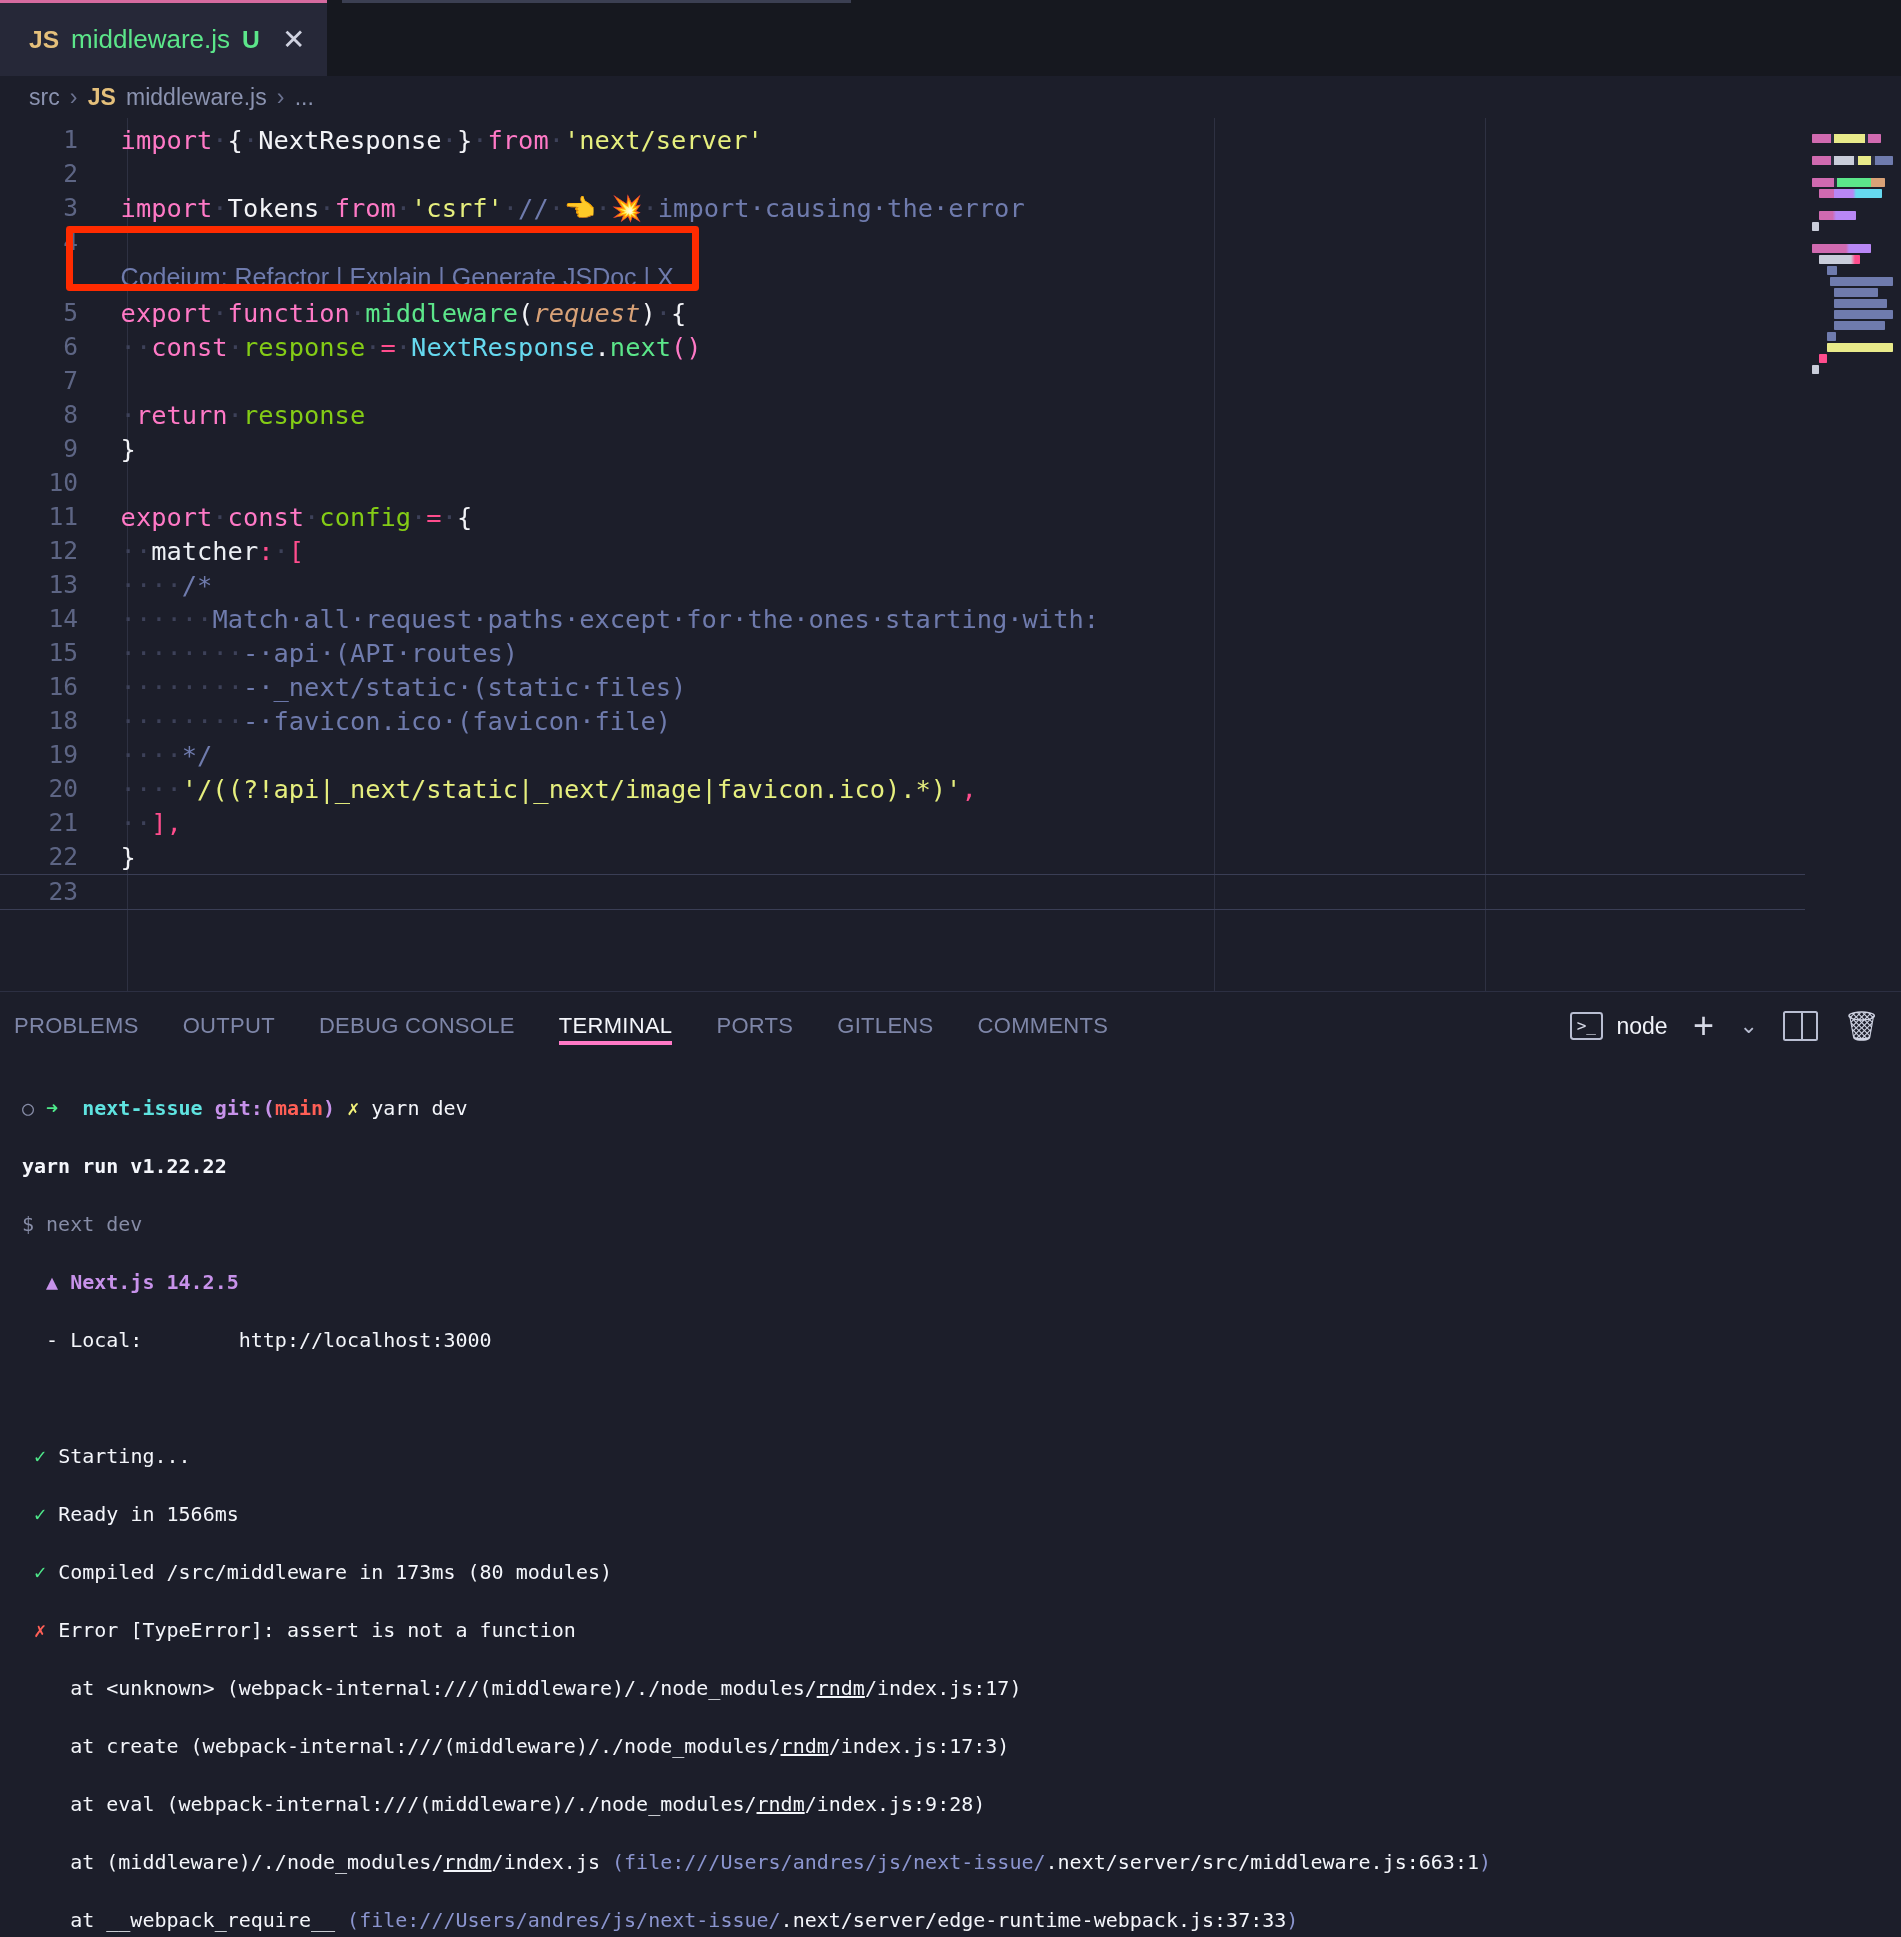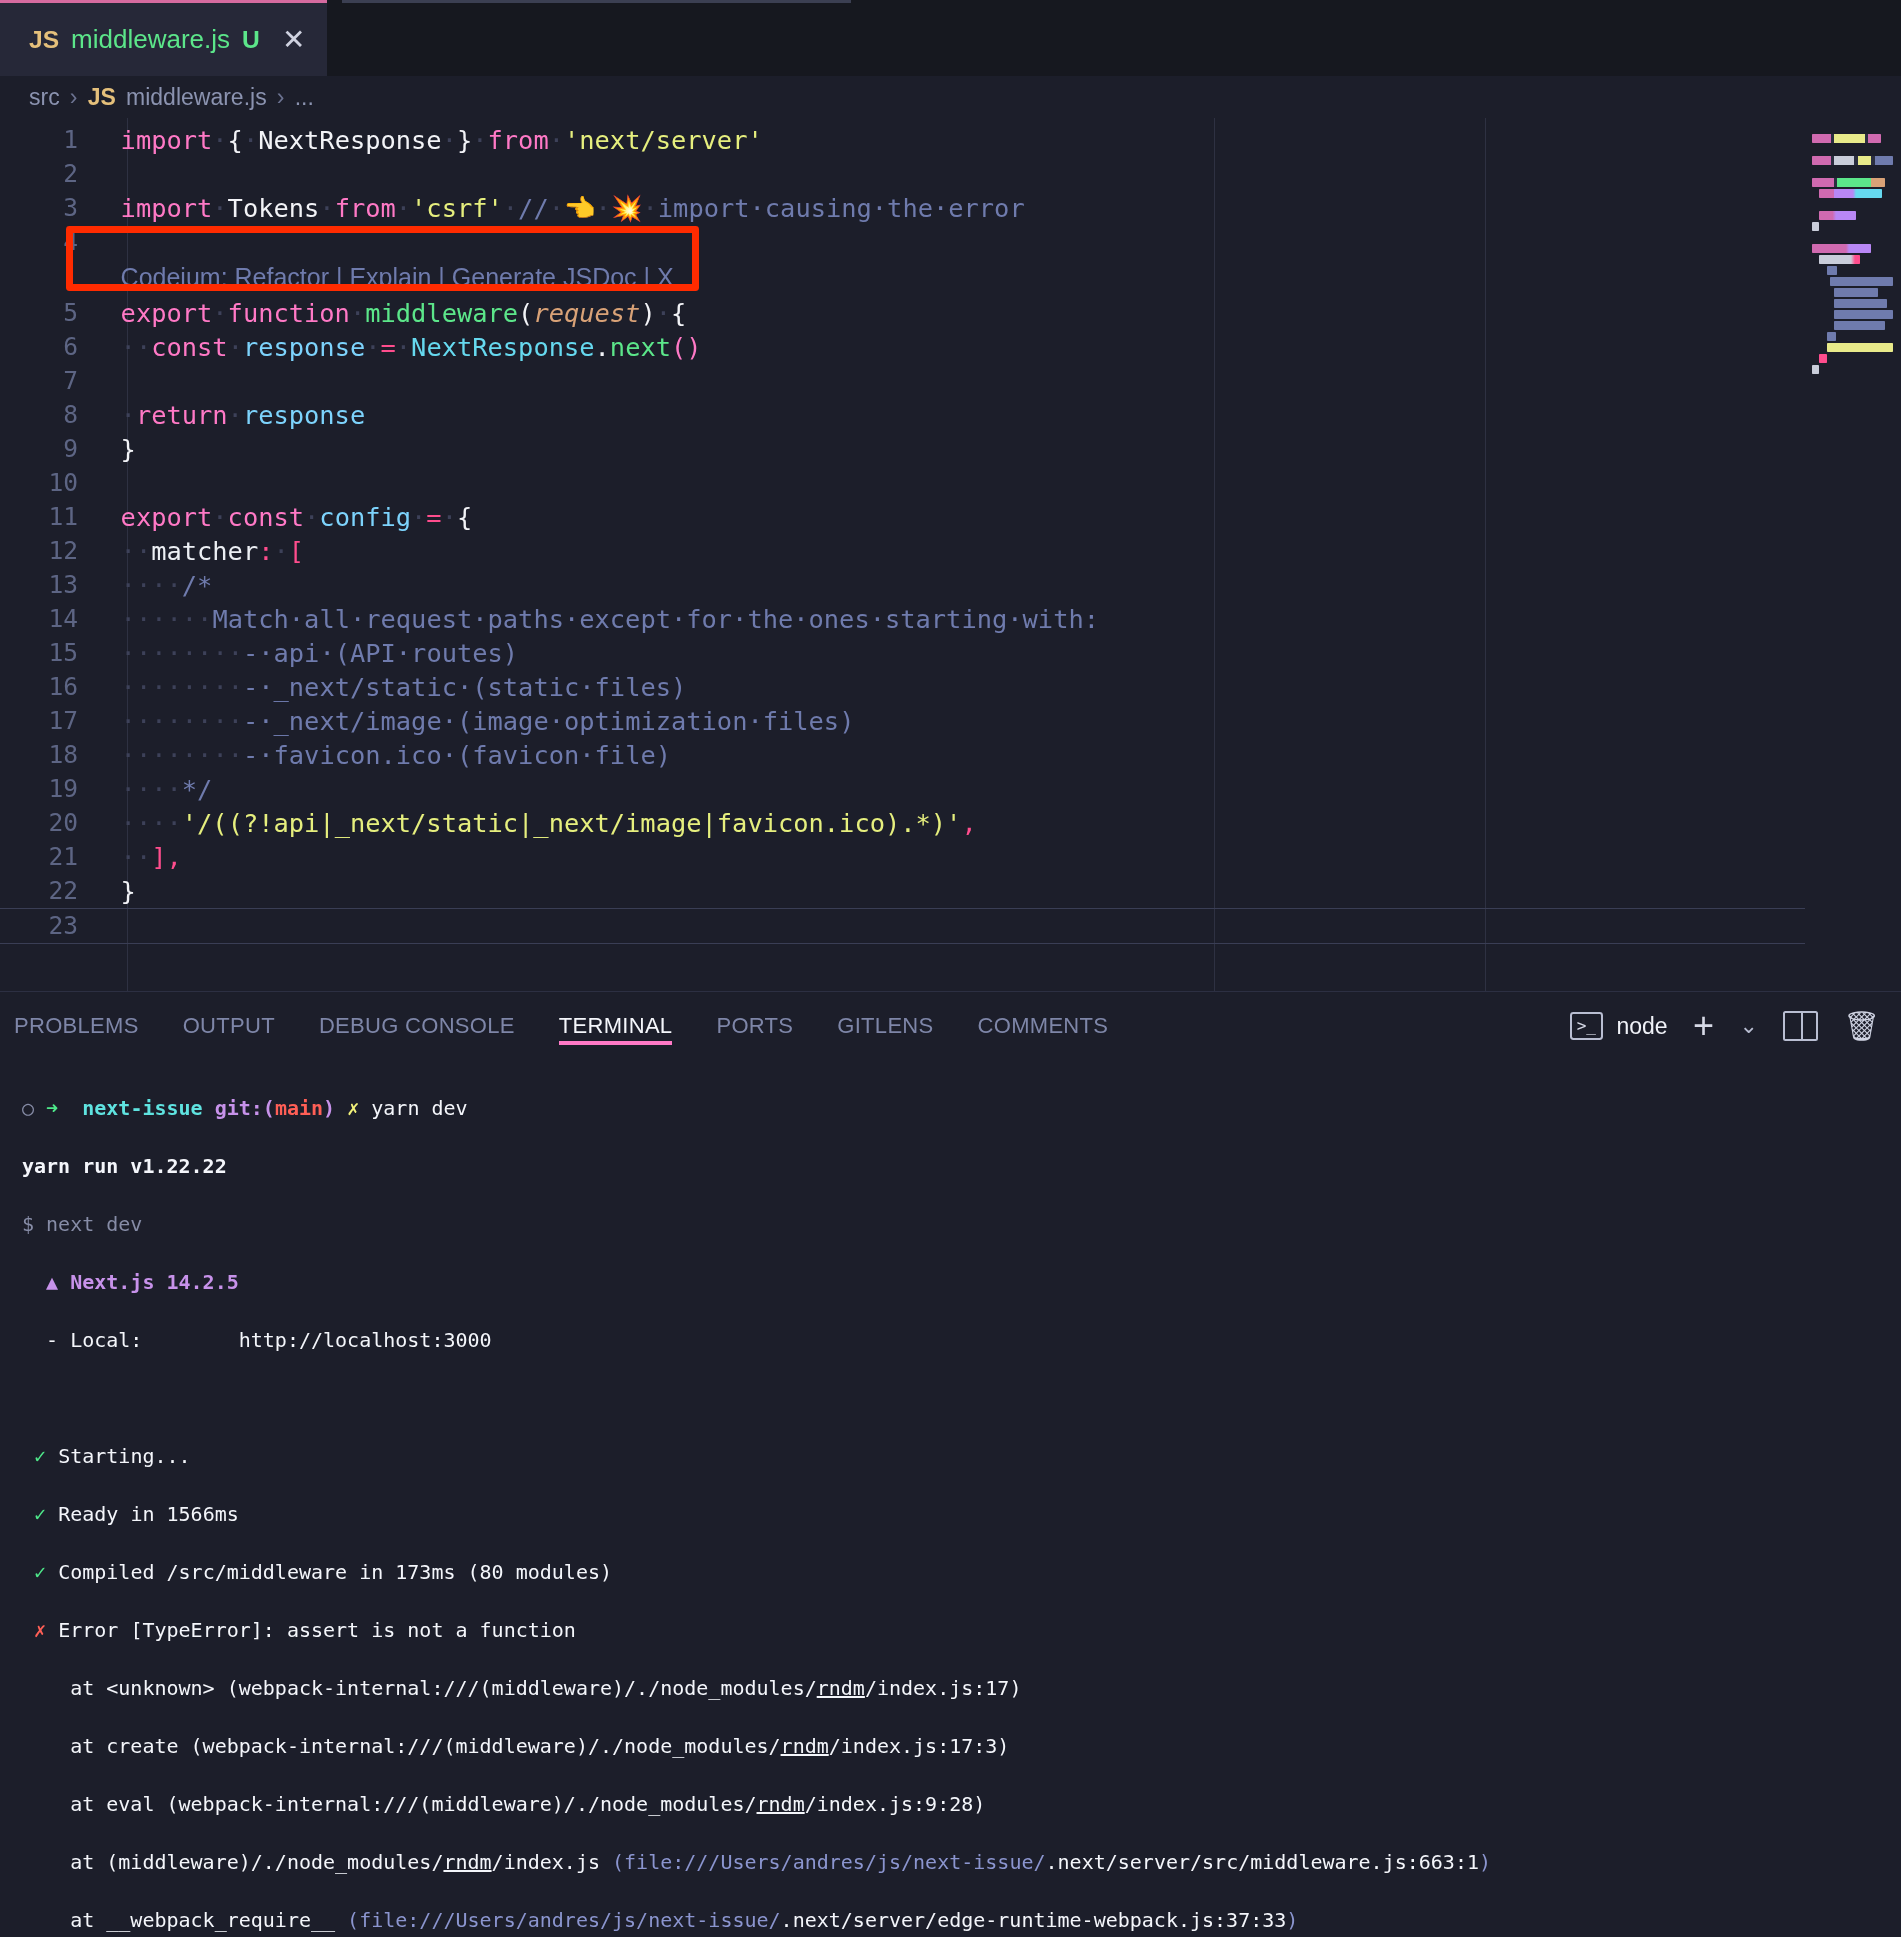--- a/index.html
+++ b/index.html
@@ -39,21 +39,21 @@
   .ltext{flex:1;padding-left:18.6px;color:#c8ccd8;}
   .vrule{position:absolute;top:0;bottom:0;width:0.8px;background:#2e3142;}
 
   
   .kw{color:#ff79c6;}
   .plain{color:#f2f3f7;}
   .str{color:#e6ef7e;}
   .cmt{color:#6f7bad;}
   .fn{color:#5ce68a;}
   .param{color:#d9a277;}
-  .var{color:#7dd3fc;}
+  .var{color:#84cc16;}
   .prop{color:#66d9ef;}
   .white{color:#eceff4;}
   .dot{color:#3d4159;}
   .punct{color:#f2f3f7;}
   .pink{color:#ff4d8d;}
 
   .codelens{height:37px;display:flex;align-items:center;font-size:25px;color:#6f7bad;
      font-family:"Liberation Sans",sans-serif;}
   .codelens .ln{visibility:hidden;}
   .codelens .cl-text{padding-left:18.6px;}
@@ -207,24 +207,20 @@
       <div class="line">
         <span class="ln">15</span>
         <span class="ltext"><span class="dot">·</span><span class="dot">·</span><span class="dot">·</span><span class="dot">·</span><span class="dot">·</span><span class="dot">·</span><span class="dot">·</span><span class="dot">·</span><span class="cmt">-·api·(API·routes)</span></span>
       </div>
 
       <div class="line">
         <span class="ln">16</span>
         <span class="ltext"><span class="dot">·</span><span class="dot">·</span><span class="dot">·</span><span class="dot">·</span><span class="dot">·</span><span class="dot">·</span><span class="dot">·</span><span class="dot">·</span><span class="cmt">-·_next/static·(static·files)</span></span>
       </div>
 
-      <div class="line">
-        <span class="ln">17</span>
-        <span class="ltext"><span class="dot">·</span><span class="dot">·</span><span class="dot">·</span><span class="dot">·</span><span class="dot">·</span><span class="dot">·</span><span class="dot">·</span><span class="dot">·</span><span class="cmt">-·_next/image·(image·optimization·files)</span></span>
-      </div>
 
       <div class="line">
         <span class="ln">18</span>
         <span class="ltext"><span class="dot">·</span><span class="dot">·</span><span class="dot">·</span><span class="dot">·</span><span class="dot">·</span><span class="dot">·</span><span class="dot">·</span><span class="dot">·</span><span class="cmt">-·favicon.ico·(favicon·file)</span></span>
       </div>
 
       <div class="line">
         <span class="ln">19</span>
         <span class="ltext"><span class="dot">·</span><span class="dot">·</span><span class="dot">·</span><span class="dot">·</span><span class="cmt">*/</span></span>
       </div>

